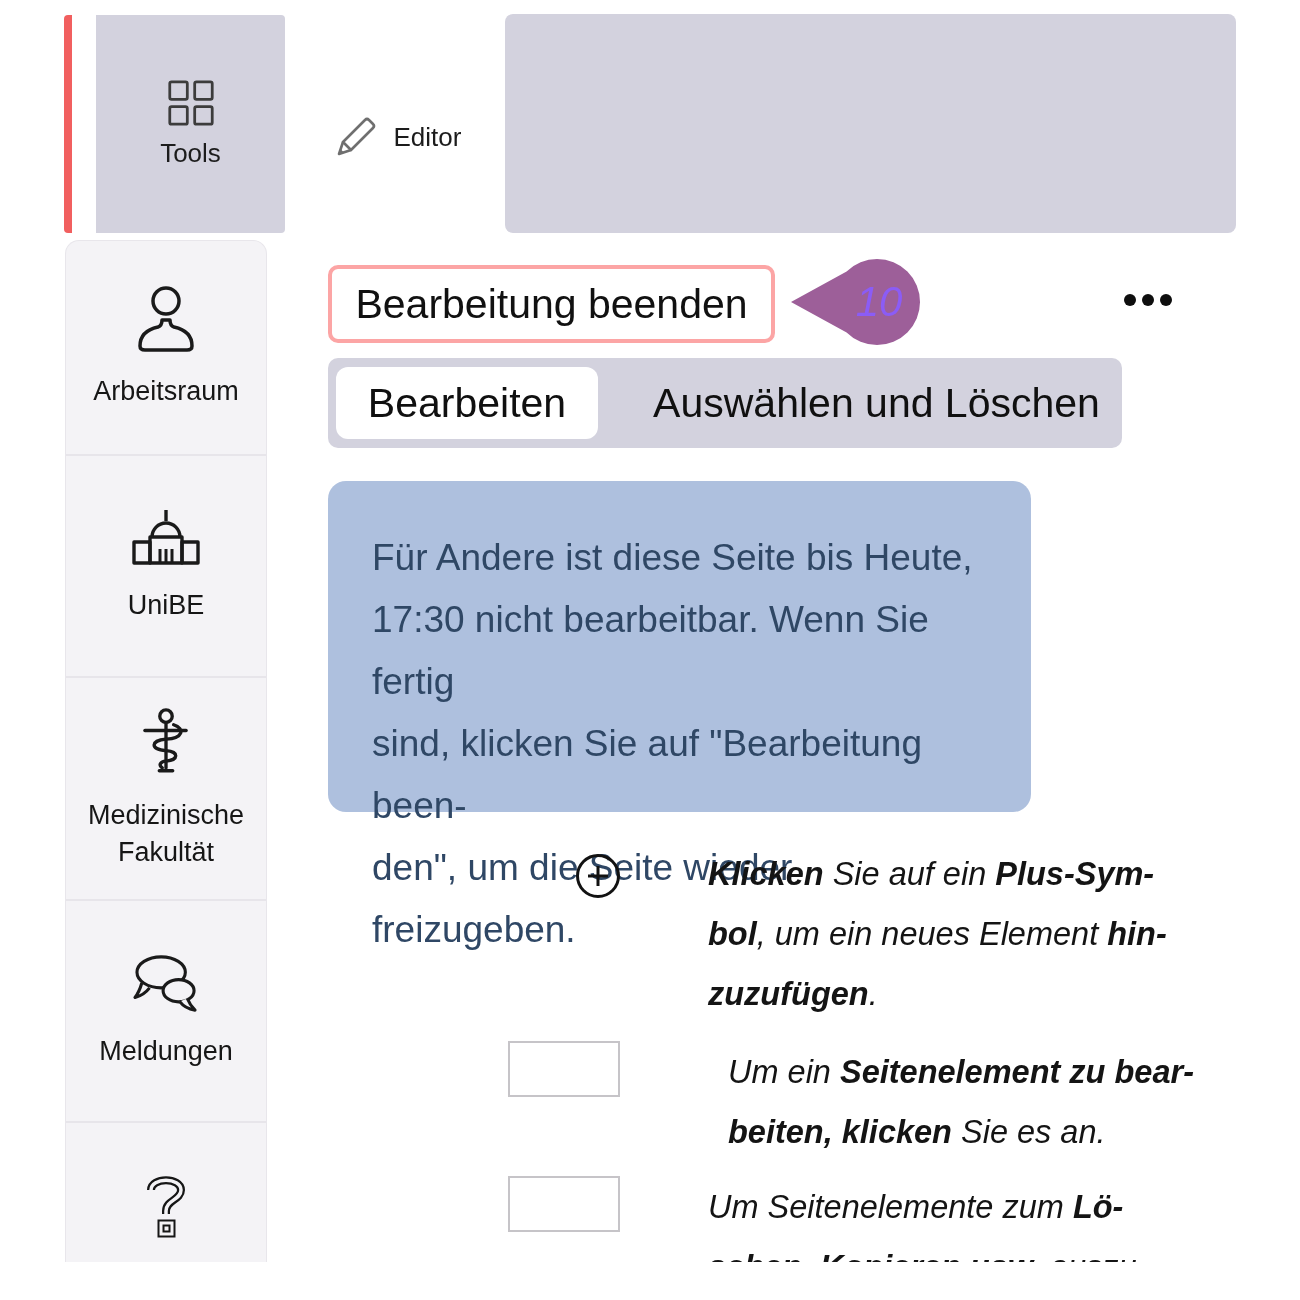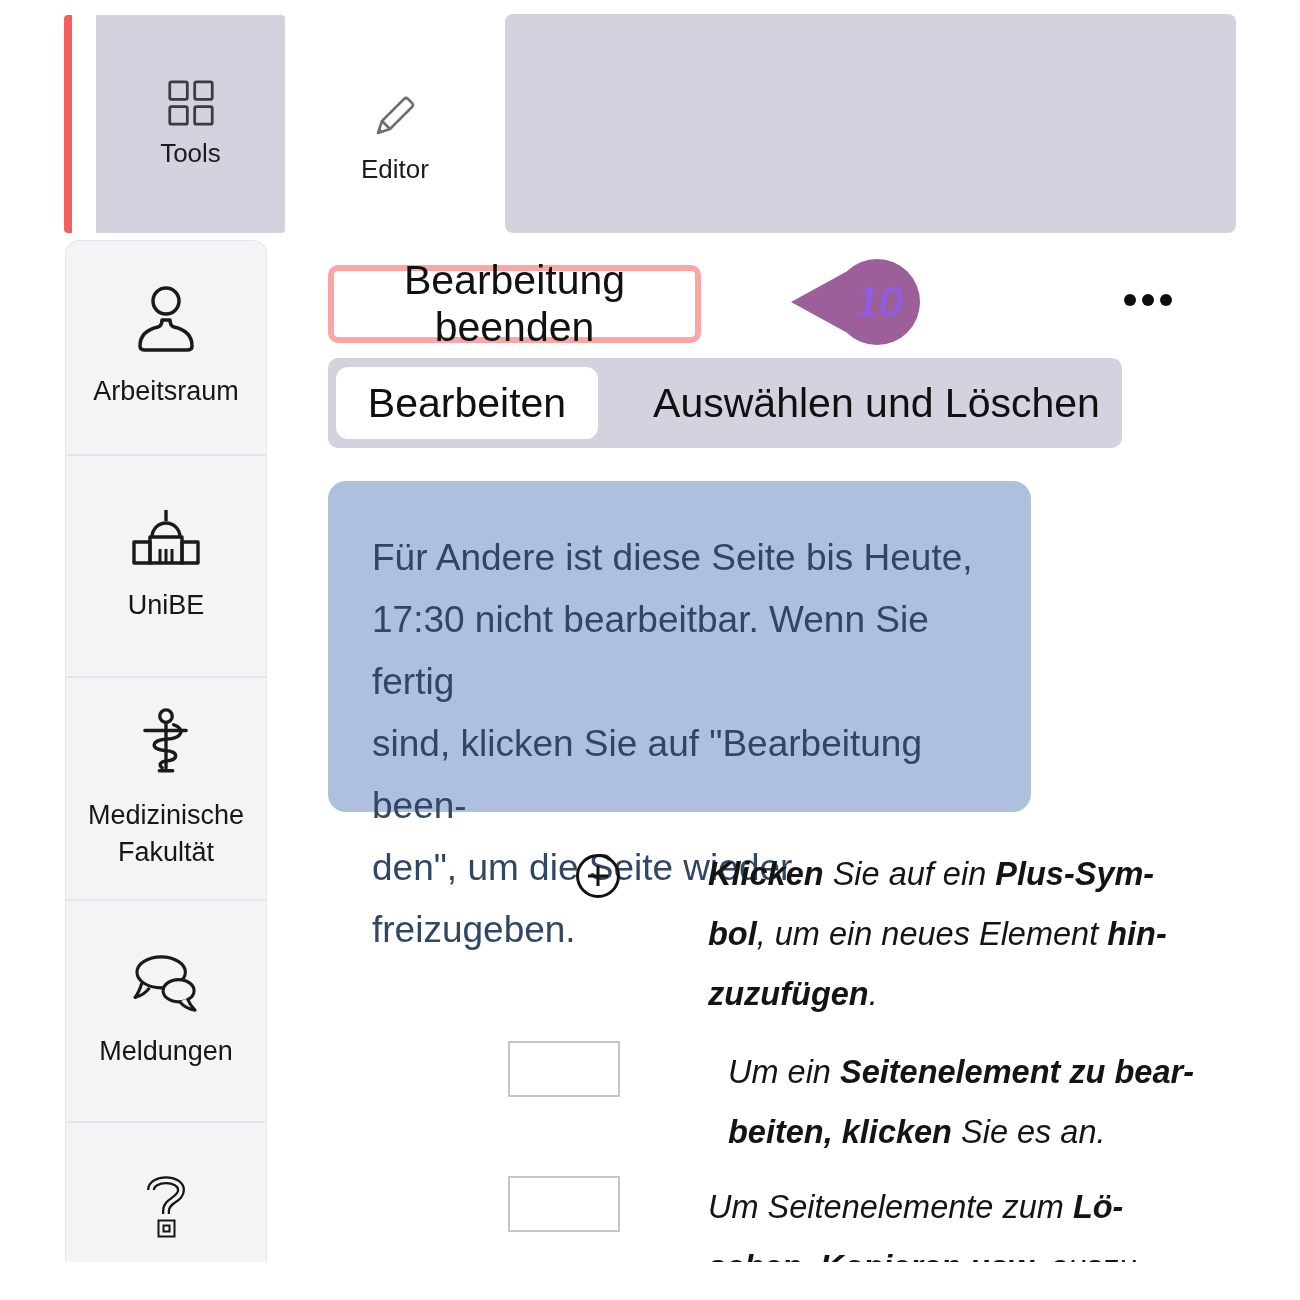--- a/index.html
+++ b/index.html
@@ -6,30 +6,30 @@
   .canvas{
     position:relative;width:1300px;height:1300px;overflow:hidden;background:#fff;
     font-family:"Liberation Sans","DejaVu Sans",sans-serif;color:#141414;
   }
   
   .topbar-bg{position:absolute;left:505px;top:14px;width:731px;height:219px;background:#d3d2de;border-radius:8px;}
   .tools-tile{position:absolute;left:64px;top:15px;width:221px;height:218px;display:flex;border-radius:4px;overflow:hidden;cursor:pointer;}
   .tools-red{width:8px;background:#f15f5f;}
   .tools-inner{flex:1;background:#d3d2de;display:flex;flex-direction:column;align-items:center;justify-content:center;gap:11px;margin-left:24px;}
   .top-label{font-size:26px;color:#1c1c1c;}
-  .editor-tab{position:absolute;left:325px;top:76px;width:140px;height:122px;display:flex;flex-direction:column;align-items:center;justify-content:center;gap:11px;cursor:pointer;}
+  .editor-tab{position:absolute;left:325px;top:76px;width:140px;height:122px;display:flex;flex-direction:row;align-items:center;justify-content:center;gap:11px;cursor:pointer;}
   
   .sidebar{position:absolute;left:65px;top:240px;width:202px;height:1022px;background:#f4f3f6;border:1px solid #e8e6eb;border-bottom:none;border-radius:14px 14px 0 0;box-sizing:border-box;display:flex;flex-direction:column;overflow:hidden;}
   .s-cell{display:flex;flex-direction:column;align-items:center;justify-content:center;gap:20px;box-sizing:border-box;cursor:pointer;}
   .s-cell.sep{border-bottom:2px solid #e7e5ea;}
   .c1{height:215px}.c2{height:222px}.c3{height:223px}.c4{height:222px}
   .c5{flex:1;justify-content:flex-start;padding-top:50px;}
   .s-label{font-size:27px;line-height:37px;color:#161616;text-align:center;white-space:pre-line;}
   
-  .end-btn{position:absolute;left:328px;top:265px;width:373px;height:78px;background:#fff;border:6px solid #fca5a5;border-radius:10px;box-sizing:border-box;display:flex;align-items:center;justify-content:center;font-size:41px;color:#111;font-family:inherit;cursor:pointer;}
+  .end-btn{position:absolute;left:328px;top:265px;width:447px;height:78px;background:#fff;border:4px solid #fca5a5;border-radius:10px;box-sizing:border-box;display:flex;align-items:center;justify-content:center;font-size:41px;color:#111;font-family:inherit;cursor:pointer;}
   .marker{position:absolute;left:791px;top:259px;width:134px;height:86px;}
   .marker .num{position:absolute;left:44px;top:0;width:88px;height:86px;display:flex;align-items:center;justify-content:center;color:#8b5cf6;font-size:42px;font-style:italic;}
   .more-dots{position:absolute;left:1124px;top:294px;display:flex;gap:6px;cursor:pointer;background:none;border:none;padding:0;}
   .more-dots span{width:12px;height:12px;border-radius:50%;background:#0e0e0e;display:block;}
   .mode-tabs{position:absolute;left:328px;top:358px;width:794px;height:90px;background:#d3d2de;border-radius:10px;box-sizing:border-box;display:flex;align-items:center;padding:0 8px;}
   .mode-tab{font-size:41px;color:#101010;display:flex;align-items:center;justify-content:center;cursor:pointer;}
   .mode-tab.active{background:#fff;border-radius:12px;width:262px;height:72px;}
   .mode-tab.rest{flex:1;height:72px;padding-left:41px;}
   
   .notice{position:absolute;left:328px;top:481px;width:703px;height:331px;background:#aec0de;border-radius:18px;box-sizing:border-box;padding:46px 30px 0 44px;}

